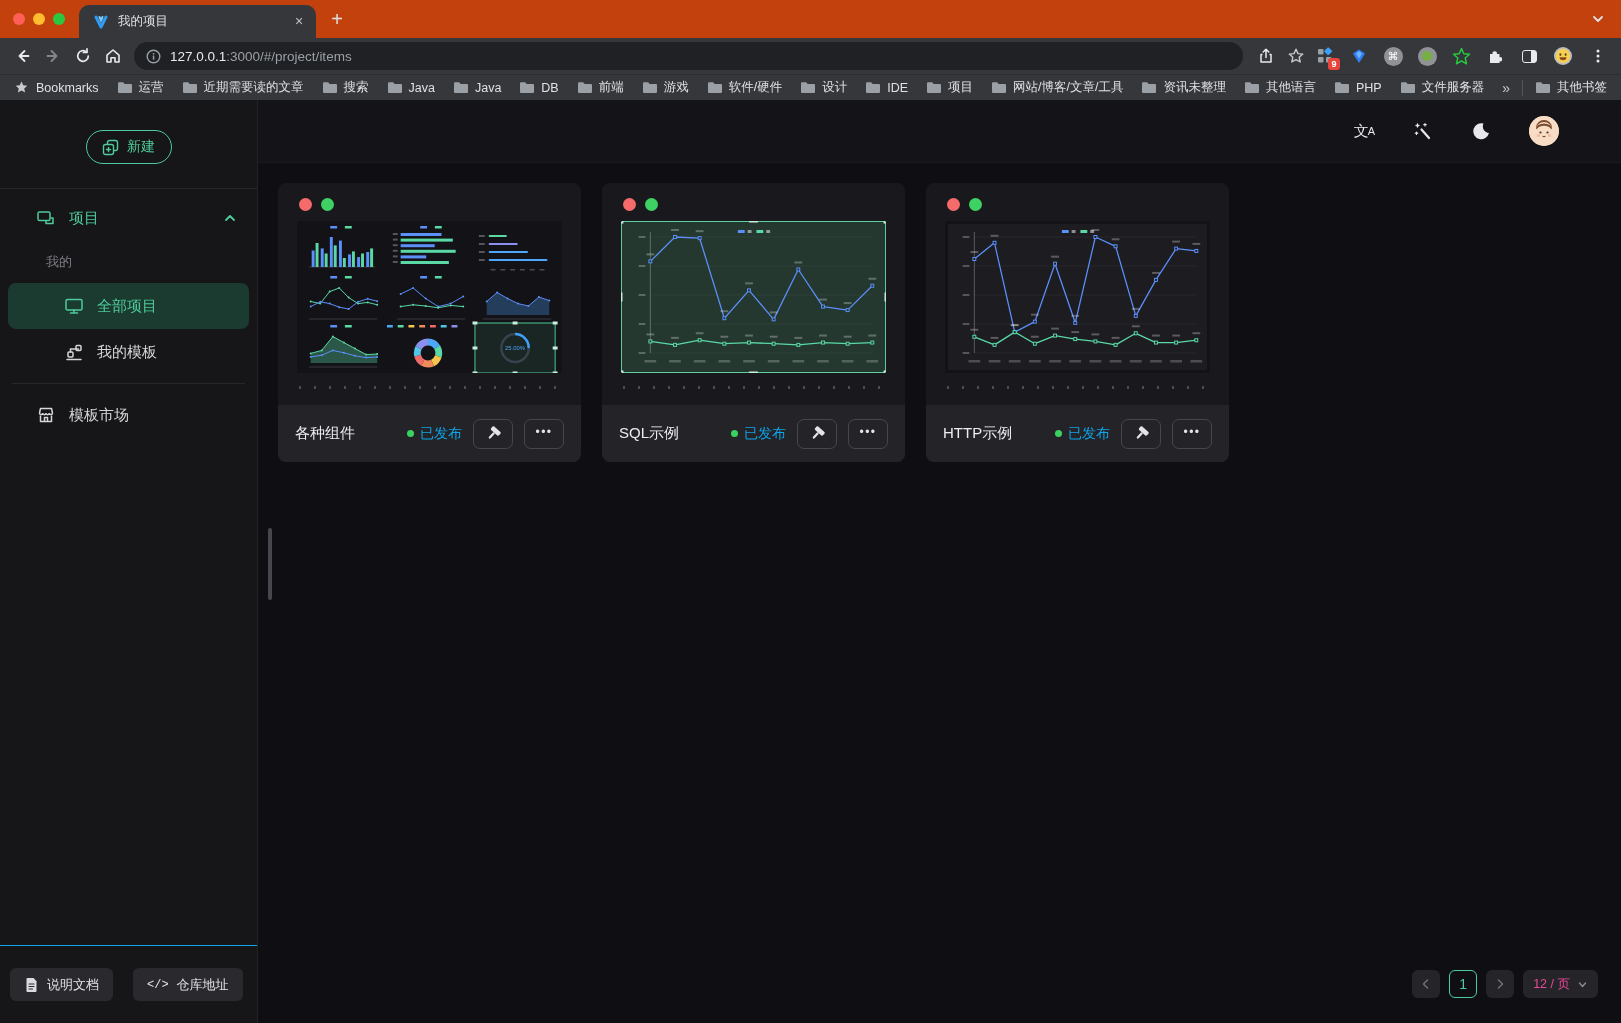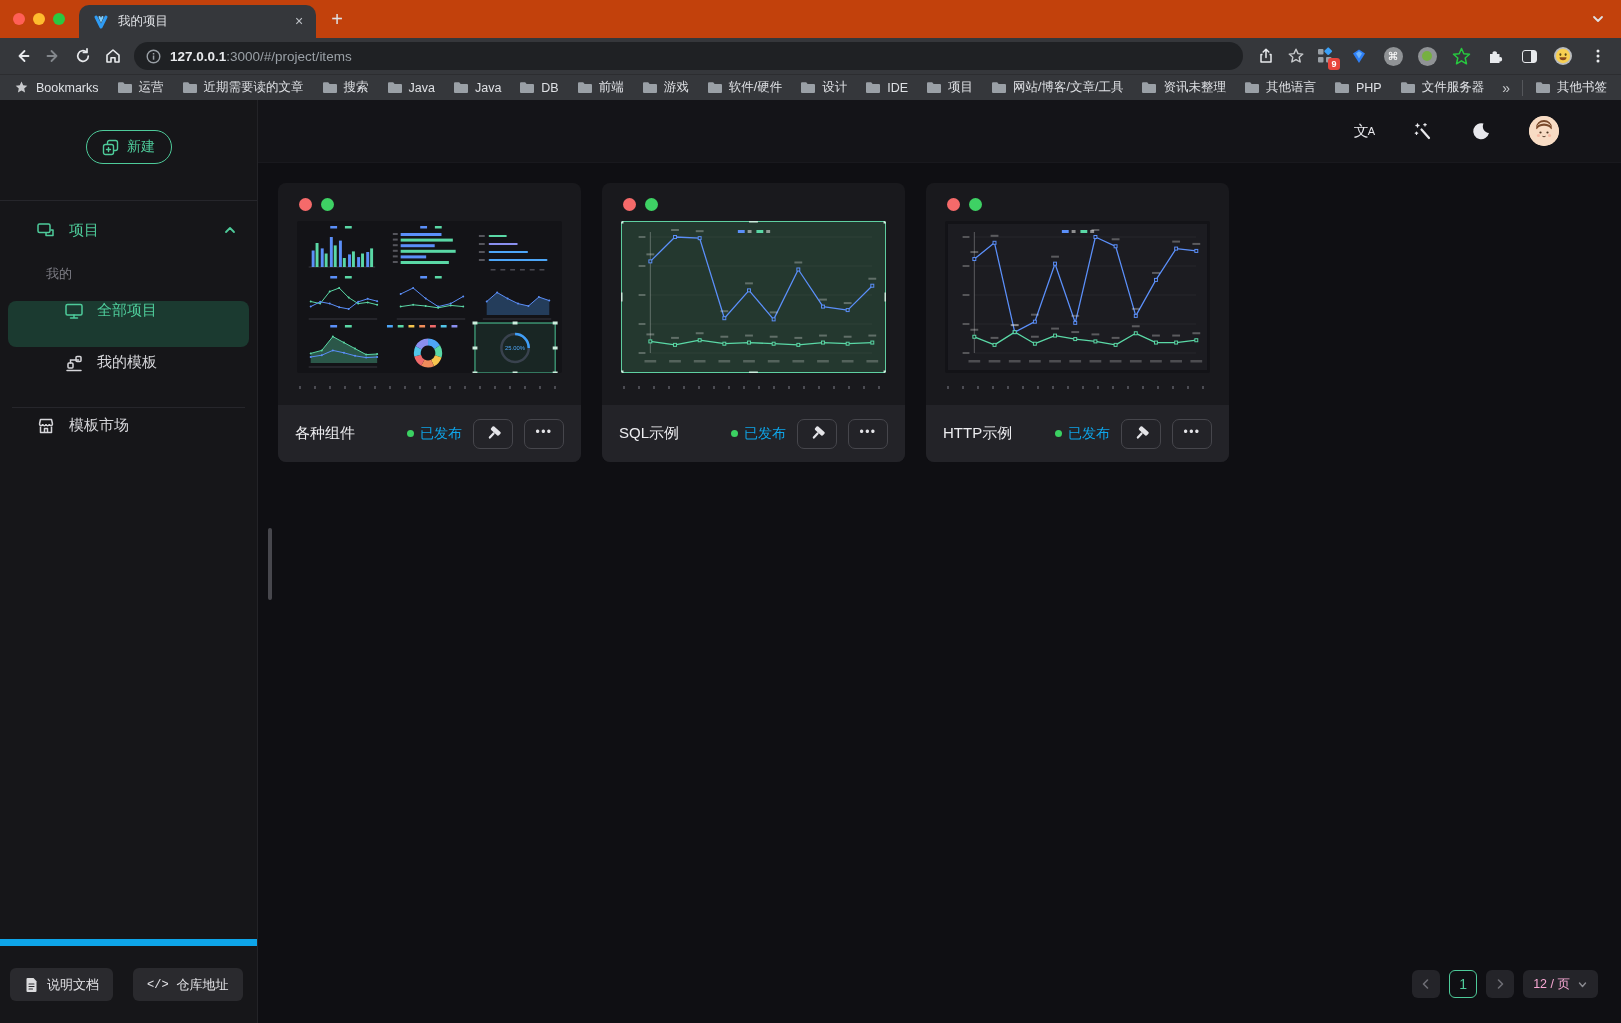--- a/index.html
+++ b/index.html
@@ -14,50 +14,50 @@
   .tab{height:33px;width:237px;background:#35373b;border-radius:10px 10px 0 0;display:flex;align-items:center;gap:9px;padding:0 8px 0 14px}
   .tab-title{color:#dfe1e5;font-size:12.5px;flex:1;white-space:nowrap;overflow:hidden}
   .tab-close{color:#bfc2c7;font-size:14px;width:18px;height:18px;line-height:17px;text-align:center;border-radius:4px}
   .newtab{width:30px;height:30px;align-self:center;margin-left:6px;color:#dfe1e5;font-size:20px;font-weight:300;display:flex;align-items:center;justify-content:center}
   .tab-chevron{margin-left:auto;margin-right:16px;align-self:center}
 
   .toolbar{height:36px;background:#35373b;display:flex;align-items:center;padding:0 8px}
   .nav-btn{width:30px;height:30px;display:flex;align-items:center;justify-content:center;border-radius:50%;flex-shrink:0}
   .addr{flex:1;height:28px;background:#1f2124;border-radius:14px;margin:0 8px 0 6px;display:flex;align-items:center;padding:0 12px;gap:9px;min-width:0}
   .addr-url{font-size:13.5px;color:#9aa0a6;white-space:nowrap}
-  .addr-host{color:#e8eaed;font-weight:700}
+  .addr-host{color:#e8eaed;font-weight:400}
   .ext-icons{display:flex;align-items:center;gap:14px;padding:0 10px 0 4px}
   .ext{position:relative;display:flex;align-items:center;justify-content:center;width:20px;height:20px}
   .badge{position:absolute;right:-5px;bottom:-4px;background:#e8453c;color:#fff;font-size:9px;font-weight:700;border-radius:3px;padding:1px 3.5px}
   .circle-ext{width:19px;height:19px;border-radius:50%;background:#909396;display:flex;align-items:center;justify-content:center;color:#fff;font-size:11px}
   .inner-dot{width:10px;height:10px;border-radius:50%;background:#76b041}
   .panel-ic{width:15px;height:13px;border:1.6px solid #e8eaed;border-radius:3px;position:relative}
   .panel-ic::after{content:"";position:absolute;right:0;top:0;bottom:0;width:5px;background:#e8eaed}
 
   .bookmarksbar{height:26px;background:#35373b;border-top:1px solid #2c2d30;display:flex;align-items:center;padding:0 14px;font-size:12.5px;color:#dfe1e5}
   .bm-star-group{display:flex;align-items:center;gap:7px;margin-right:18px;flex-shrink:0}
   .bm-list{display:flex;align-items:center;gap:18px;flex:1;min-width:0;overflow:hidden}
   .bm-item{display:flex;align-items:center;gap:6px;white-space:nowrap;flex-shrink:0}
   .bm-right{display:flex;align-items:center;gap:12px;margin-left:10px;flex-shrink:0}
   .bm-sep{width:1px;height:16px;background:#55575b}
 
   
   .app{display:flex;height:923px}
   .sidebar{width:258px;background:#161619;border-right:1px solid #232327;position:relative;flex-shrink:0}
-  .new-btn{width:86px;height:34px;margin:30px auto 36px;border:1px solid #4ecb9a;border-radius:17px;color:#4ecb9a;display:flex;align-items:center;justify-content:center;gap:8px;font-size:14px}
+  .new-btn{width:86px;height:34px;margin:30px auto 24px;border:1px solid #4ecb9a;border-radius:17px;color:#4ecb9a;display:flex;align-items:center;justify-content:center;gap:8px;font-size:14px}
   .sdivider{height:1px;background:#26262b}
   .menu{padding:4px 8px}
   .group-row{height:50px;display:flex;align-items:center;gap:13px;color:#4ecb9a;font-size:15px;padding:0 12px 0 28px}
   .chev{margin-left:auto}
   .sub-label{color:#7d7d85;font-size:13px;padding:10px 0 12px 38px}
-  .menu-item{height:46px;display:flex;gap:13px;border-radius:8px;color:#d6d6da;font-size:15px;padding-left:56px;margin:6px 0}
+  .menu-item{height:46px;display:flex;align-items:center;gap:13px;border-radius:8px;color:#d6d6da;font-size:15px;padding-left:56px;margin:0 0}
   .menu-item.active{background:#1b3a30;color:#4ecb9a}
   .menu-item.root{padding-left:28px}
   .menu .sdivider{margin:8px 4px}
-  .sidebar-footer{position:absolute;left:0;right:0;bottom:0;padding:22px 10px 22px;border-top:7px solid #0ea5e9;display:flex;gap:20px}
+  .sidebar-footer{position:absolute;left:0;right:0;bottom:0;padding:22px 10px 22px;border-top:1px solid #0ea5e9;display:flex;gap:20px}
   .sf-btn{height:33px;background:#2a2a2e;border-radius:6px;color:#e3e3e7;font-size:13px;display:flex;align-items:center;gap:8px;padding:0 14px}
   .code-glyph{font-family:"Liberation Mono",monospace;font-size:12px;color:#e3e3e7}
 
   .main{flex:1;position:relative;background:#0f0f13;min-width:0}
   .main-header{height:63px;background:#141418;display:flex;align-items:center;padding:0 62px 0 29px;border-bottom:1px solid #19191e}
   .page-title{font-size:30px;color:#e73527;letter-spacing:1px}
   .header-icons{margin-left:auto;display:flex;align-items:center;gap:38px}
   .hicon{color:#e8e8ec;display:flex;align-items:center;justify-content:center}
   .translate-glyph{font-size:15px;color:#e8e8ec}
   .translate-glyph .sub-a{font-size:11px;vertical-align:-2px;margin-left:-1px}
@@ -75,21 +75,21 @@
   .status{display:flex;align-items:center;gap:6px;color:#0ea5e9;font-size:14px}
   .sdot{width:7px;height:7px;border-radius:50%;background:#3bd162}
   .cbtn{width:40px;height:30px;border:1px solid #46464c;border-radius:7px;display:flex;align-items:center;justify-content:center;color:#e4e4e8;background:transparent;flex-shrink:0}
   .more-glyph{font-size:12px;letter-spacing:1.5px;color:#e4e4e8;line-height:1;padding-bottom:4px}
 
   .scroll-thumb{position:absolute;left:10px;top:428px;width:4px;height:72px;background:#47474d;border-radius:2px}
 
   .pagination{position:absolute;right:23px;bottom:25px;display:flex;align-items:center;gap:9px}
   .pg-btn{width:28px;height:28px;background:#242429;border-radius:6px;display:flex;align-items:center;justify-content:center}
   .pg-page{width:28px;height:28px;border:1px solid #4ecb9a;color:#4ecb9a;border-radius:6px;display:flex;align-items:center;justify-content:center;font-size:14px}
-  .pg-size{height:28px;background:#242429;border-radius:6px;color:#f9a8d4;font-size:12.5px;display:flex;align-items:center;gap:7px;padding:0 10px}
+  .pg-size{height:28px;background:#242429;border-radius:6px;color:#ec4899;font-size:12.5px;display:flex;align-items:center;gap:7px;padding:0 10px}
 </style>
 </head>
 <body>
 
 <div class="tabstrip">
   <div class="traffic">
     <span class="tl" style="background:#ff5f57"></span>
     <span class="tl" style="background:#febc2e"></span>
     <span class="tl" style="background:#2ac840"></span>
   </div>

